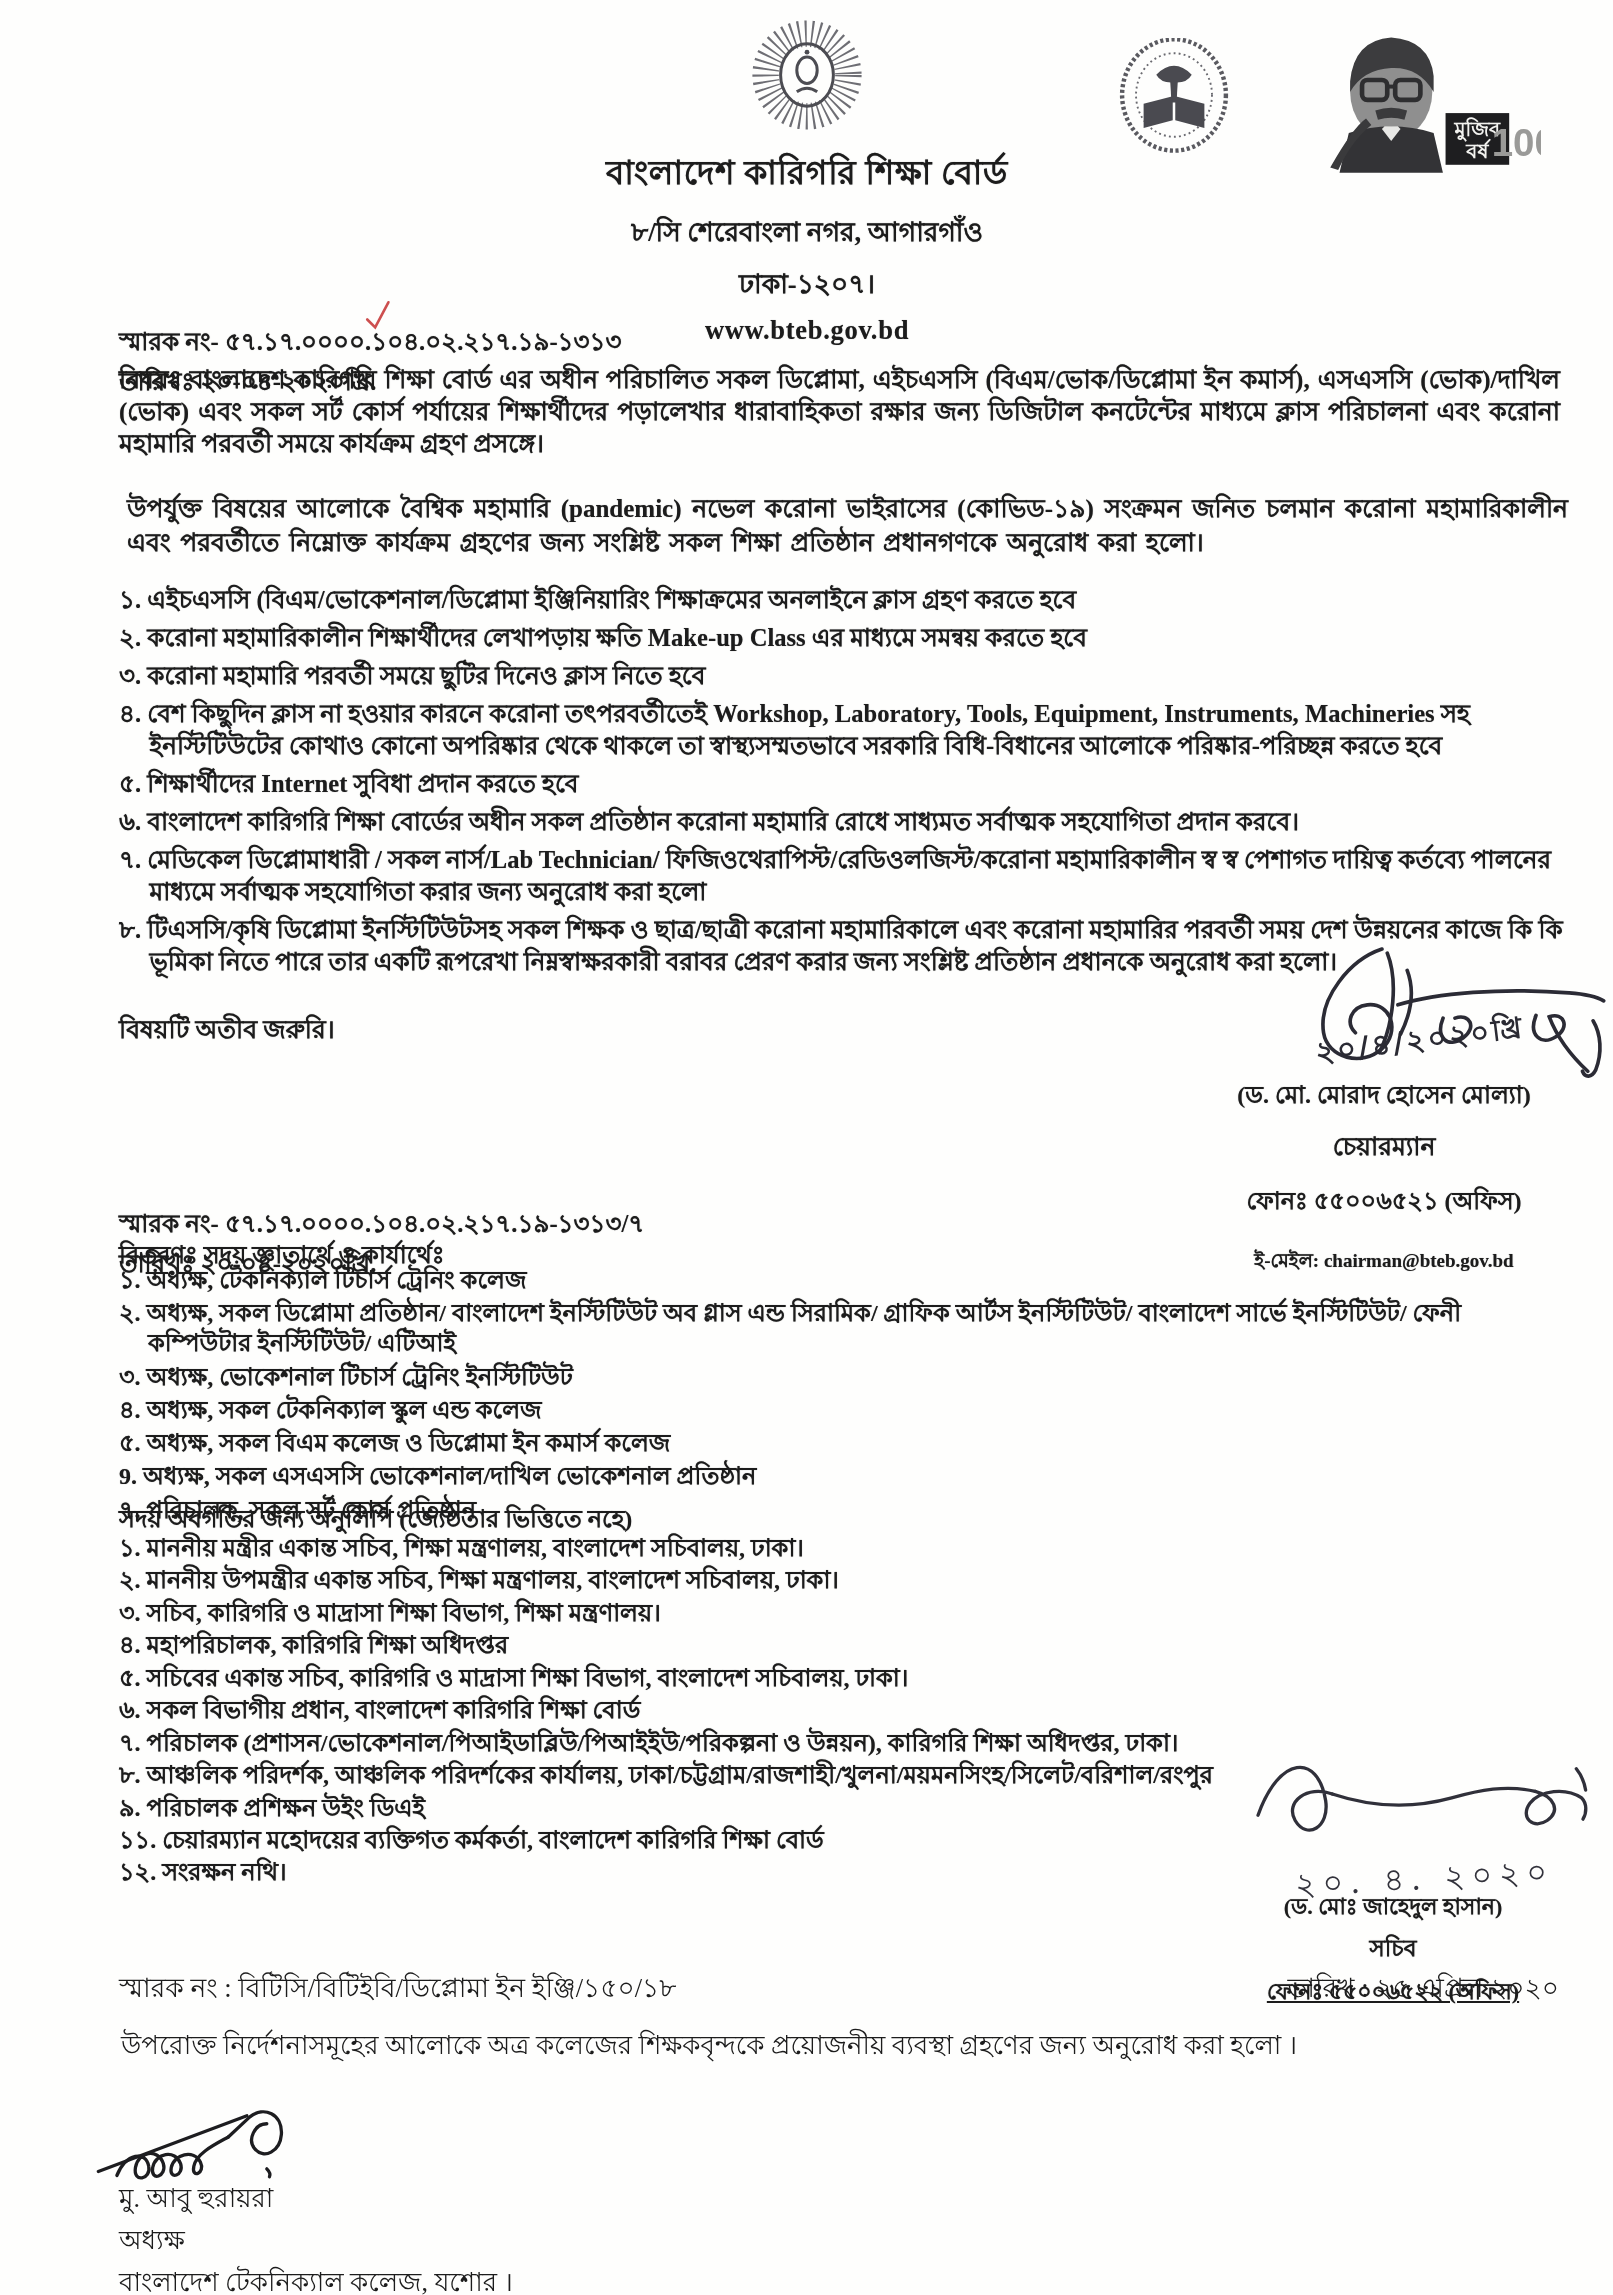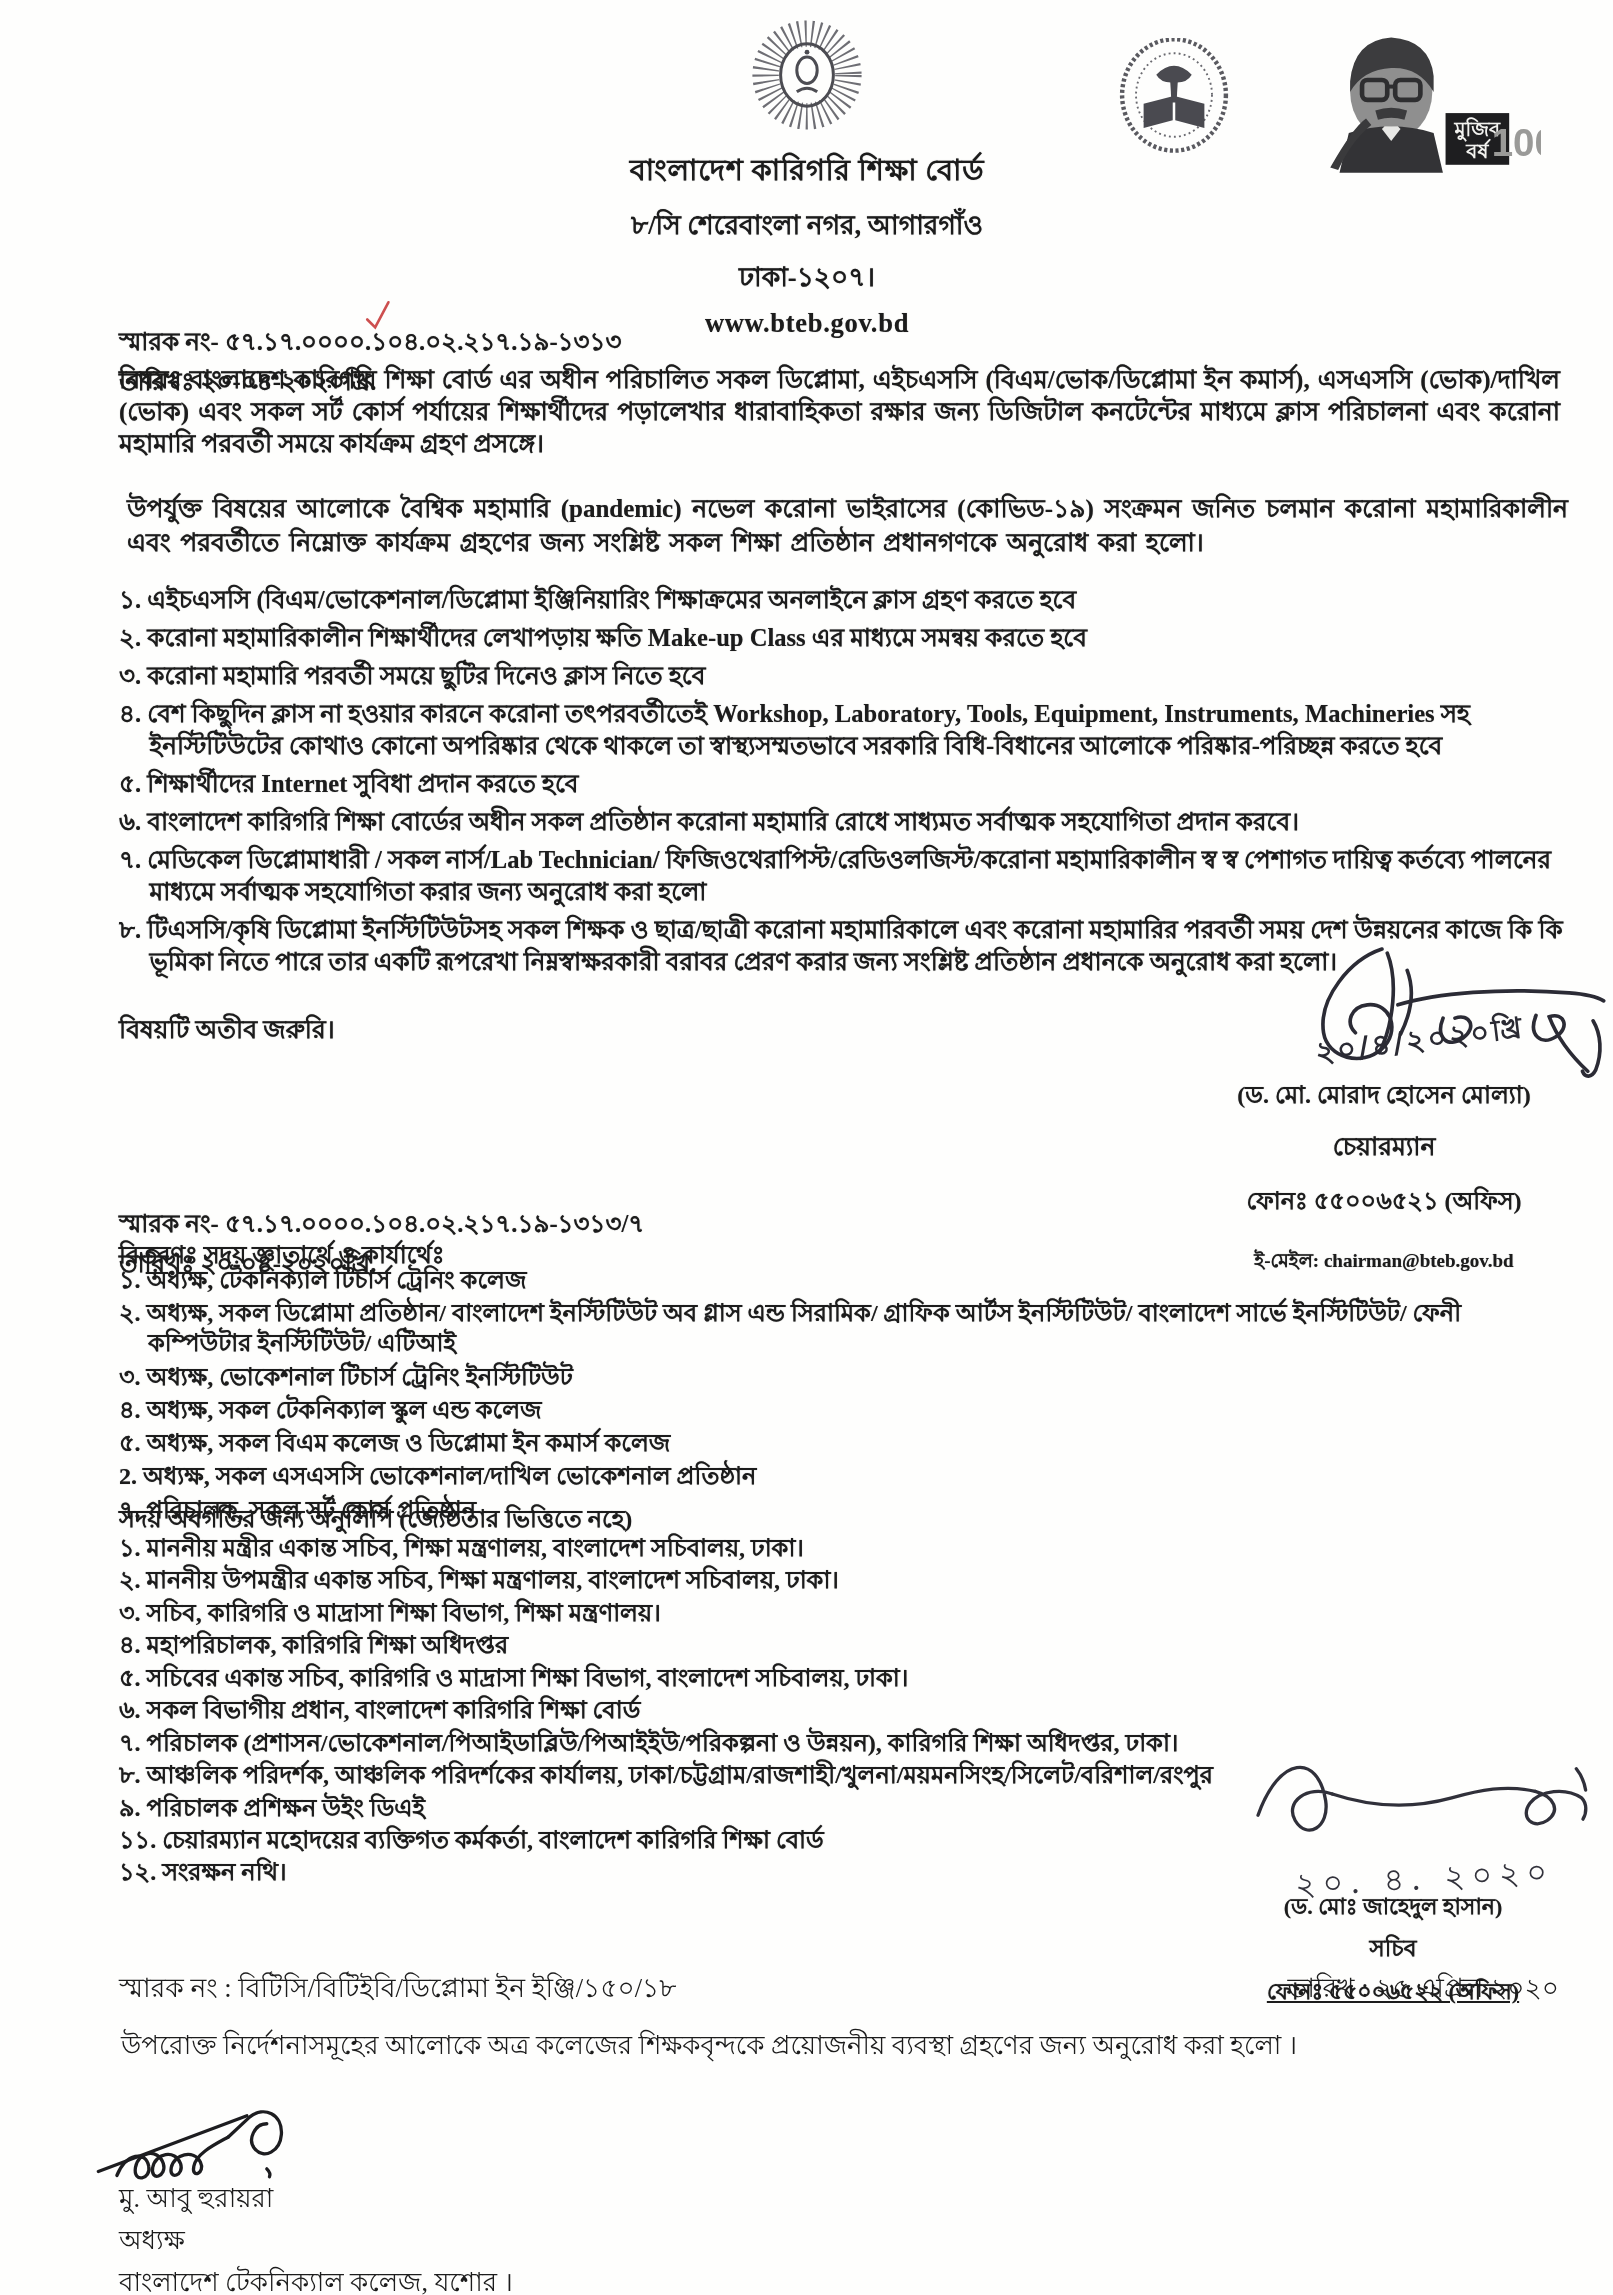--- a/index.html
+++ b/index.html
@@ -12,21 +12,21 @@
     color:#1c1c1c;
     overflow:hidden;
   }
   .abs{position:absolute;}
   .scan{text-shadow:0 0 0.8px rgba(25,25,25,.55);}
   .row{display:flex;justify-content:space-between;align-items:baseline;}
   .sb{font-weight:600;flex-direction:column;}
 
   
   .header{left:50%;transform:translateX(-50%);top:14.6px;width:664px;text-align:center;}
-  .org-title{font-size:29px;font-weight:700;margin-top:6.6px;letter-spacing:0.7px;}
+  .org-title{font-size:33px;font-weight:700;margin-top:6.6px;letter-spacing:0.7px;}
   .org-addr{font-size:26.5px;font-weight:600;margin-top:9.3px;}
   .org-city{font-size:26.5px;font-weight:600;margin-top:8px;}
   .org-web{font-size:26.5px;font-weight:700;margin-top:6.6px;letter-spacing:0.7px;}
 
   
   .memo-row{left:119px;width:1440px;font-size:24.6px;}
   .memo1{top:323px;}
   .memo2{top:1205px;}
   .memo3{top:1968px;font-size:26.5px;}
 
@@ -163,21 +163,21 @@
     <span>তারিখঃ ২০-০৪-২০২০খ্রি.</span>
   </div>
 
   <div class="abs dist-heading scan">বিতরণঃ সদয় জ্ঞাতার্থে ও কার্যার্থেঃ</div>
   <div class="abs dist-list">
     <div class="item scan">১. অধ্যক্ষ, টেকনিক্যাল টিচার্স ট্রেনিং কলেজ</div>
     <div class="item scan">২. অধ্যক্ষ, সকল ডিপ্লোমা প্রতিষ্ঠান/ বাংলাদেশ ইনস্টিটিউট অব গ্লাস এন্ড সিরামিক/ গ্রাফিক আর্টস ইনস্টিটিউট/ বাংলাদেশ সার্ভে ইনস্টিটিউট/ ফেনী কম্পিউটার ইনস্টিটিউট/ এটিআই</div>
     <div class="item scan">৩. অধ্যক্ষ, ভোকেশনাল টিচার্স ট্রেনিং ইনস্টিটিউট</div>
     <div class="item scan">৪. অধ্যক্ষ, সকল টেকনিক্যাল স্কুল এন্ড কলেজ</div>
     <div class="item scan">৫. অধ্যক্ষ, সকল বিএম কলেজ ও ডিপ্লোমা ইন কমার্স কলেজ</div>
-    <div class="item scan">2. অধ্যক্ষ, সকল এসএসসি ভোকেশনাল/দাখিল ভোকেশনাল প্রতিষ্ঠান</div>
+    <div class="item scan">9. অধ্যক্ষ, সকল এসএসসি ভোকেশনাল/দাখিল ভোকেশনাল প্রতিষ্ঠান</div>
     <div class="item scan">৭. পরিচালক, সকল সর্ট কোর্স প্রতিষ্ঠান</div>
   </div>
 
   <div class="abs cc-heading scan">সদয় অবগতির জন্য অনুলিপি (জ্যেষ্ঠতার ভিত্তিতে নহে)</div>
   <div class="abs cc-list">
     <div class="item scan">১. মাননীয় মন্ত্রীর একান্ত সচিব, শিক্ষা মন্ত্রণালয়, বাংলাদেশ সচিবালয়, ঢাকা।</div>
     <div class="item scan">২. মাননীয় উপমন্ত্রীর একান্ত সচিব, শিক্ষা মন্ত্রণালয়, বাংলাদেশ সচিবালয়, ঢাকা।</div>
     <div class="item scan">৩. সচিব, কারিগরি ও মাদ্রাসা শিক্ষা বিভাগ, শিক্ষা মন্ত্রণালয়।</div>
     <div class="item scan">৪. মহাপরিচালক, কারিগরি শিক্ষা অধিদপ্তর</div>
     <div class="item scan">৫. সচিবের একান্ত সচিব, কারিগরি ও মাদ্রাসা শিক্ষা বিভাগ, বাংলাদেশ সচিবালয়, ঢাকা।</div>

